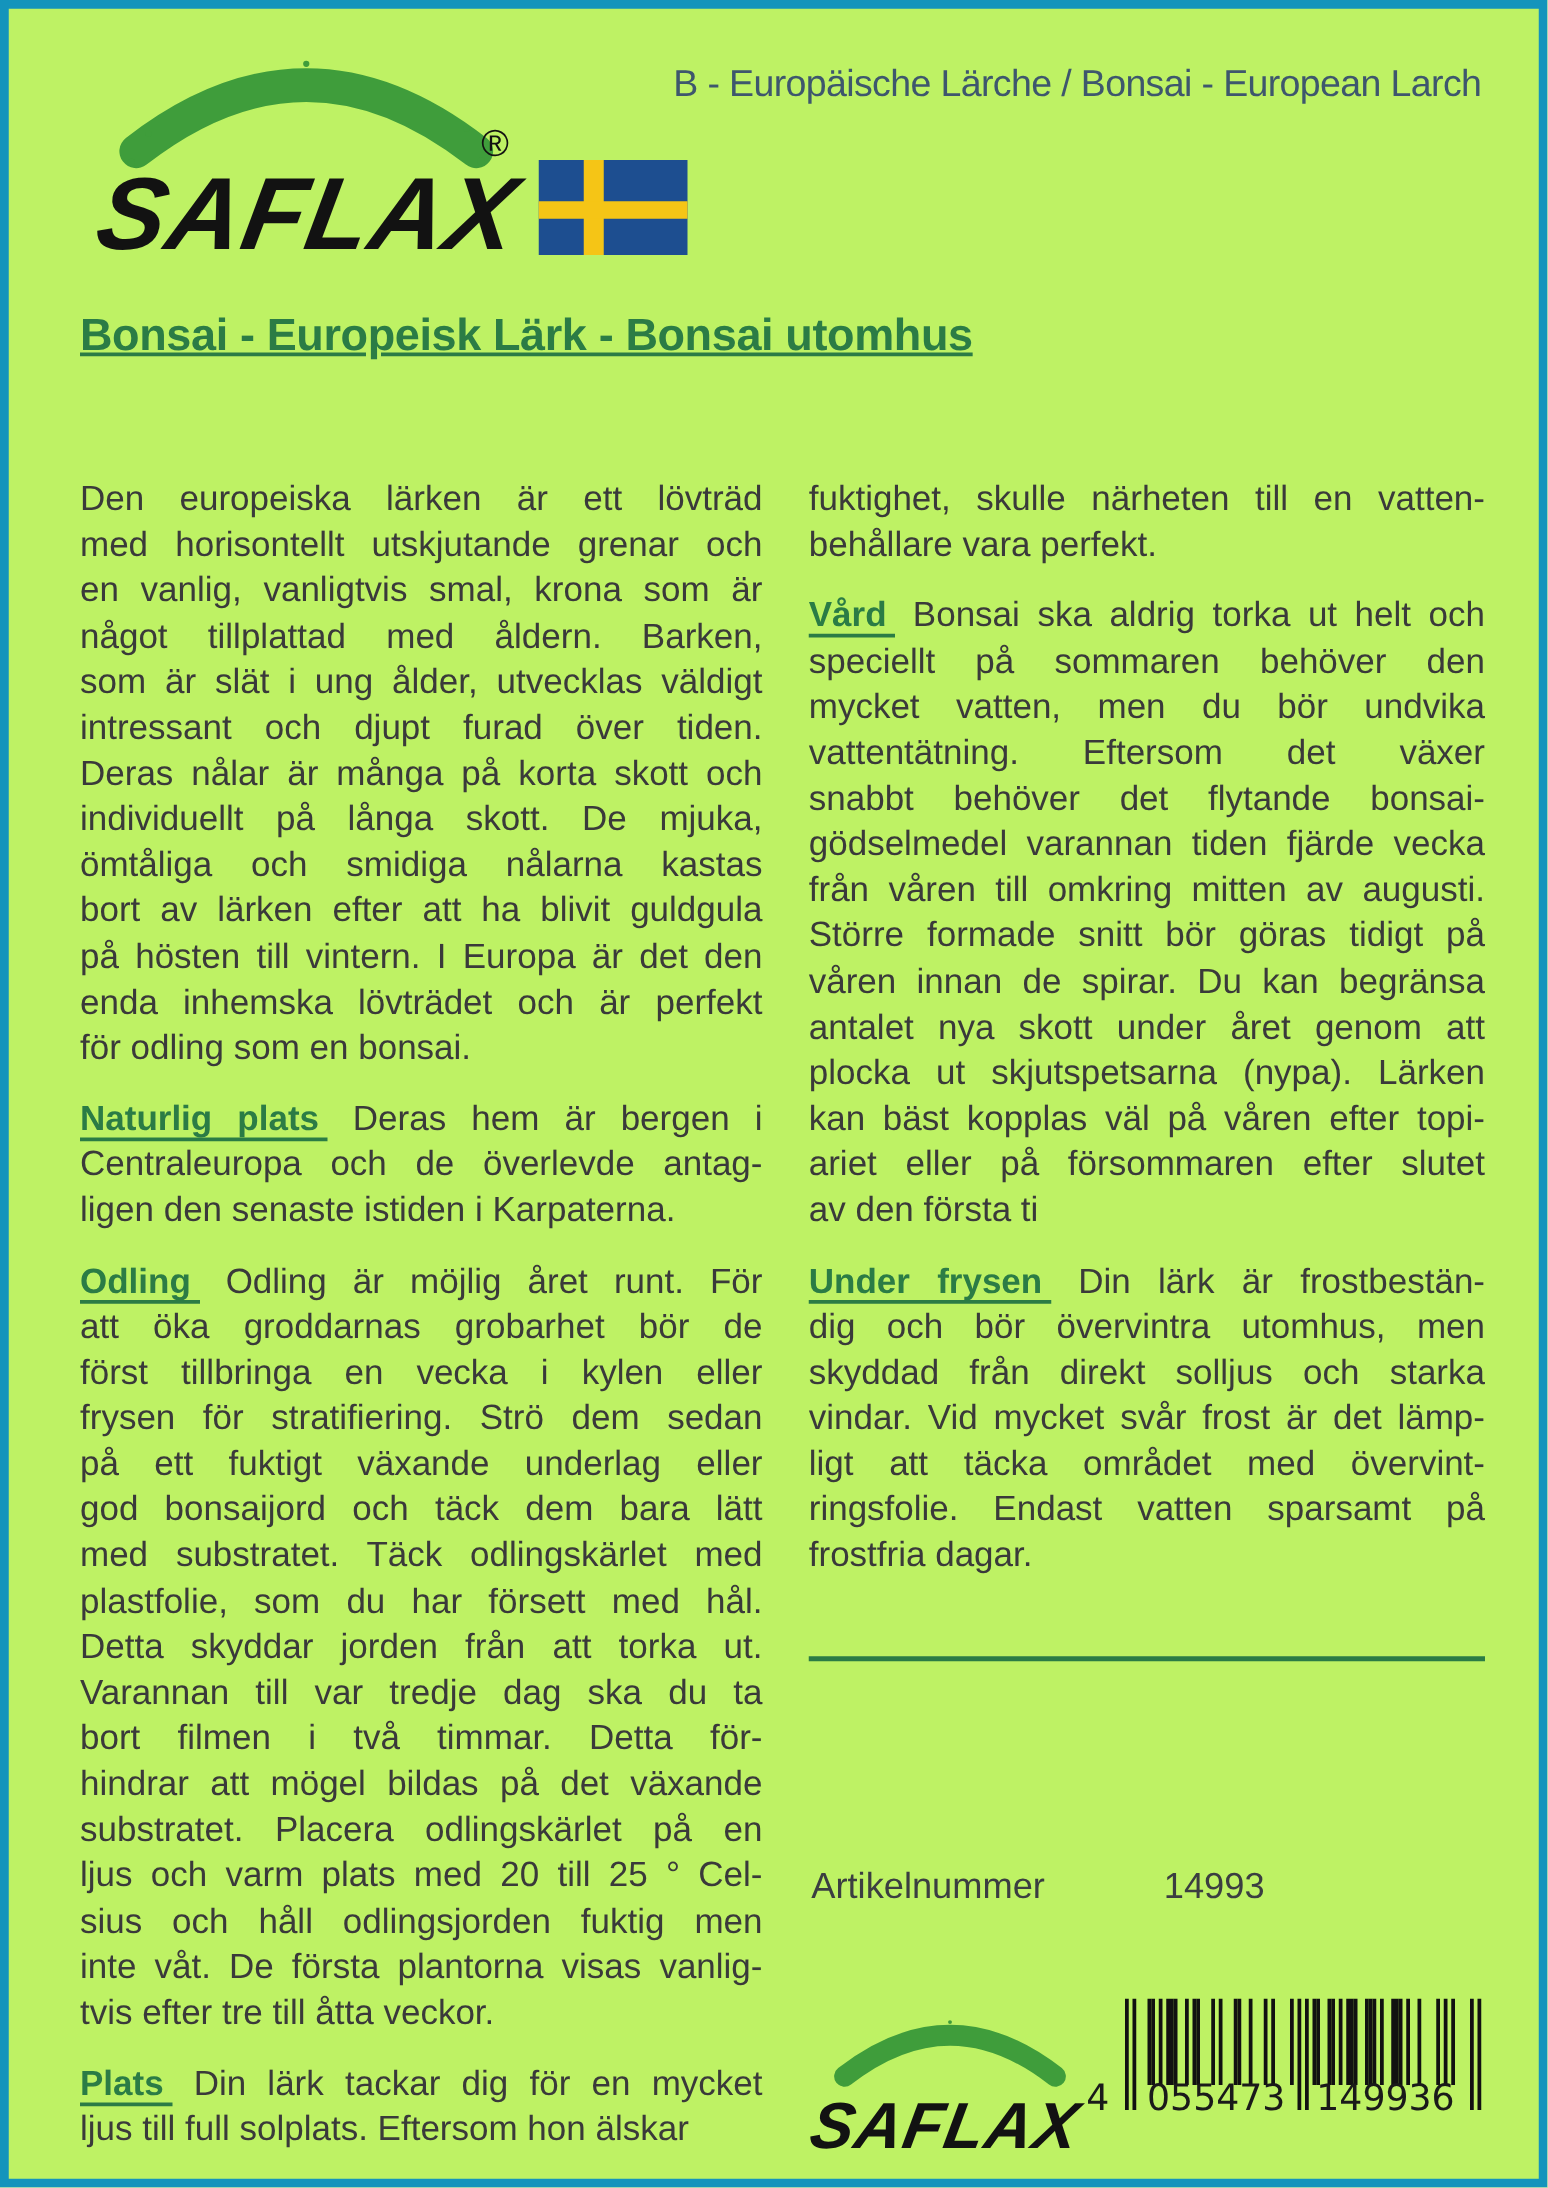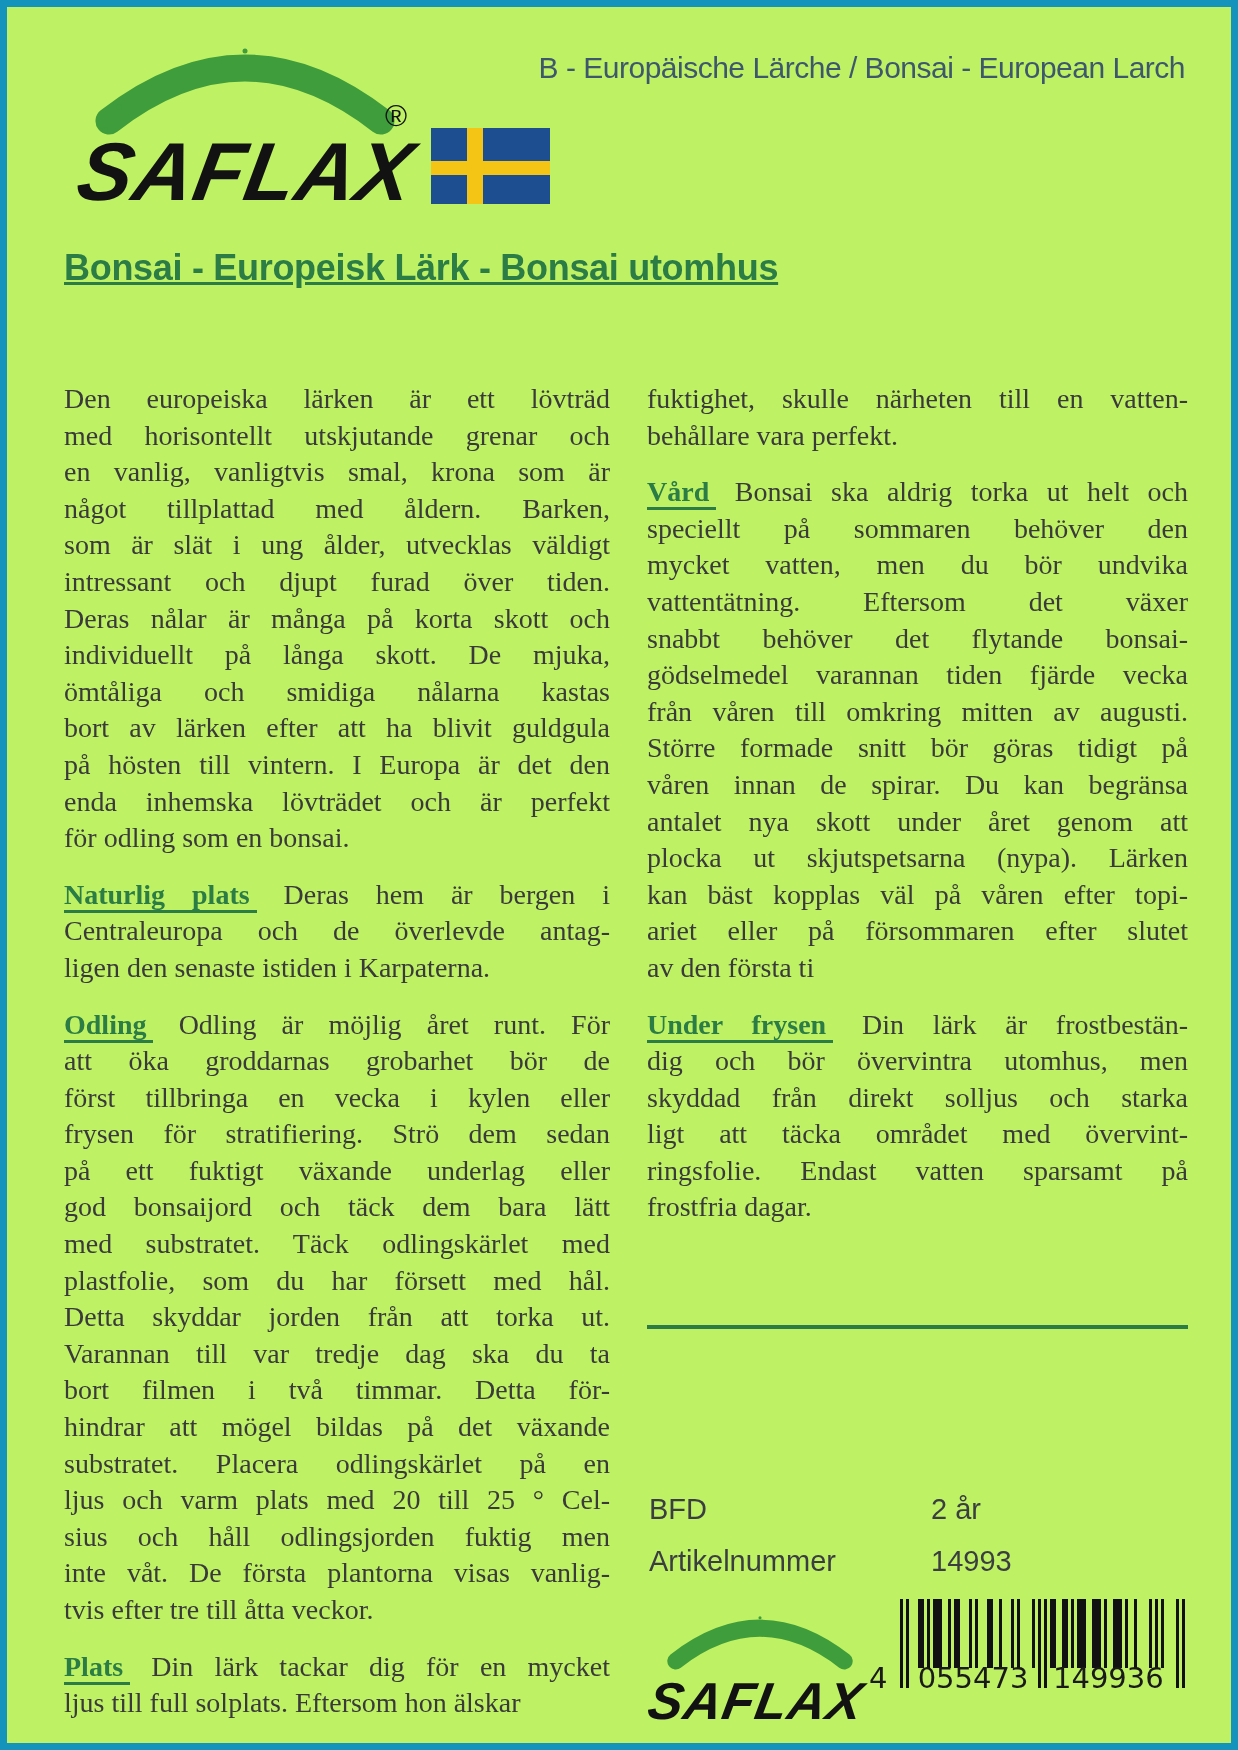--- a/index.html
+++ b/index.html
@@ -36,21 +36,21 @@
   
   .main-title{
     position:absolute;left:57px;top:240px;margin:0;
     font-size:36px;font-weight:700;color:var(--green,#2b7c45);letter-spacing:-0.3px;text-decoration:underline;
   }
   .latin{
     position:absolute;top:320px;right:57px;
     font-size:36px;color:var(--green,#2b7c45);
   }
   
-  .col{position:absolute;top:374px;font-size:28px;line-height:36.6px;color:var(--text,#3a3a3a);font-family:Liberation Serif, serif;}
+  .col{position:absolute;top:374px;font-size:28px;line-height:36.6px;color:var(--text,#3a3a3a);}
   .col-left{left:57px;width:546px;}
   .col-right{left:640px;width:541px;}
   .para{margin:0 0 20px 0;}
   .line{text-align:justify;text-align-last:justify;}
   .line.last{text-align-last:left;}
   .h{
     font-weight:700;color:var(--green,#2b7c45);
     border-bottom:3px solid var(--green,#2b7c45);
     padding-right:7px;padding-bottom:0px;
   }
@@ -161,33 +161,30 @@
         <div class="line">antalet nya skott under året genom att</div>
         <div class="line">plocka ut skjutspetsarna (nypa). Lärken</div>
         <div class="line">kan bäst kopplas väl på våren efter topi-</div>
         <div class="line">ariet eller på försommaren efter slutet</div>
         <div class="line last">av den första ti</div>
       </div>
       <div class="para">
         <div class="line"><span class="h">Under frysen</span> Din lärk är frostbestän-</div>
         <div class="line">dig och bör övervintra utomhus, men</div>
         <div class="line">skyddad från direkt solljus och starka</div>
+        <div class="line">vindar. Vid mycket svår frost är det lämp-</div>
         <div class="line">ligt att täcka området med övervint-</div>
         <div class="line">ringsfolie. Endast vatten sparsamt på</div>
         <div class="line last">frostfria dagar.</div>
       </div>
     </div>
 
   <div class="rule"></div>
 
   <div class="footer-fields" id="footer-fields">
-      <div class="frow">
-        <span class="flabel">BFD</span>
-        <span class="fvalue">2 år</span>
-      </div>
       <div class="frow">
         <span class="flabel">Artikelnummer</span>
         <span class="fvalue">14993</span>
       </div>
     </div>
 
   <div class="logo logo-bottom">
     <svg class="arc" width="186" height="62" viewBox="0 0 300 100">
       <path d="M 14 84 Q 150 -22 286 84" fill="none" stroke="#3f9d3b" stroke-width="27" stroke-linecap="round"></path>
       <circle cx="10" cy="93" r="3" fill="#3f9d3b"></circle>

